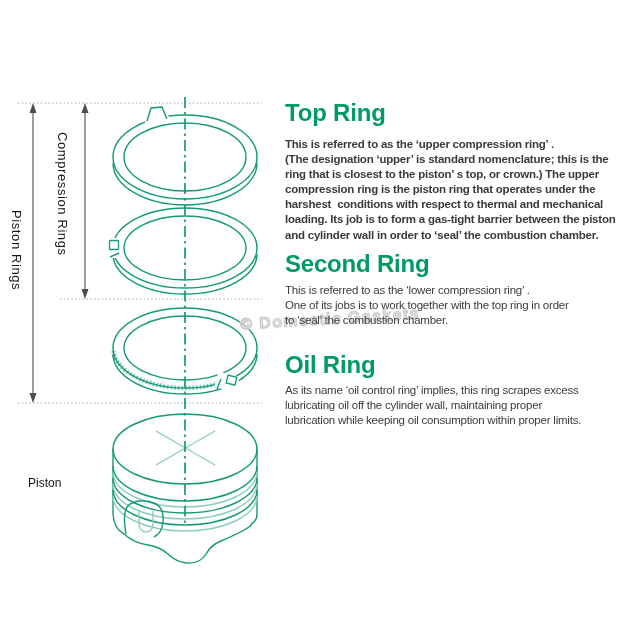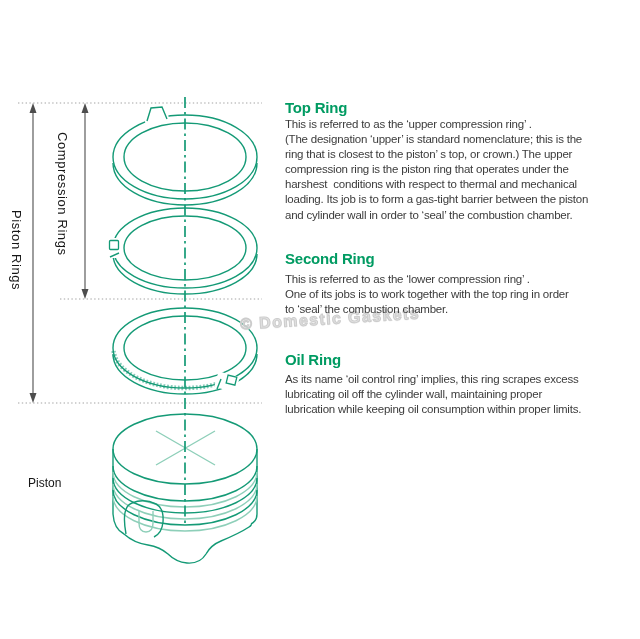--- a/index.html
+++ b/index.html
@@ -3,21 +3,21 @@
 <meta charset="utf-8">
 <style>
   html,body{margin:0;padding:0;background:#fff;}
   .canvas{
     position:relative;width:640px;height:639px;background:#fff;overflow:hidden;
     font-family:"Liberation Sans", sans-serif;
   }
   
   .section{position:absolute;left:285px;width:352px;}
   .section h2{
-    margin:0;font-size:15px;font-weight:bold;letter-spacing:-0.2px;
+    margin:0;font-size:24px;font-weight:bold;letter-spacing:-0.2px;
     color:var(--heading-green,#009b62);
   }
   .section .body{
     font-size:11.5px;line-height:15.1px;letter-spacing:-0.22px;
     color:var(--body-text,#3b3b3b);white-space:pre;
   }
   
   .vlabel{
     position:absolute;writing-mode:vertical-rl;font-size:13px;
     color:var(--label-text,#161616);letter-spacing:0.6px;white-space:nowrap;
@@ -118,21 +118,21 @@
   <div class="vlabel" style="left:9px;top:210px;">Piston Rings</div>
 
   <div class="vlabel" style="left:55px;top:132px;">Compression Rings</div>
 
   <div class="hlabel" style="left:28px;top:476px;">Piston</div>
 
   <div class="watermark">© Domestic Gaskets</div>
 
   <div class="section" style="top:99px;">
     <h2>Top Ring</h2>
-    <div class="body" style="margin-top:1px;">This is referred to as the ‘upper compression ring’ .
+    <div class="body" style="margin-top:10px;font-weight:bold;">This is referred to as the ‘upper compression ring’ .
 (The designation ‘upper’ is standard nomenclature; this is the
 ring that is closest to the piston’ s top, or crown.) The upper
 compression ring is the piston ring that operates under the
 harshest  conditions with respect to thermal and mechanical
 loading. Its job is to form a gas-tight barrier between the piston
 and cylinder wall in order to ‘seal’ the combustion chamber.</div>
   </div>
 
   <div class="section" style="top:351px;">
     <h2>Oil Ring</h2>

